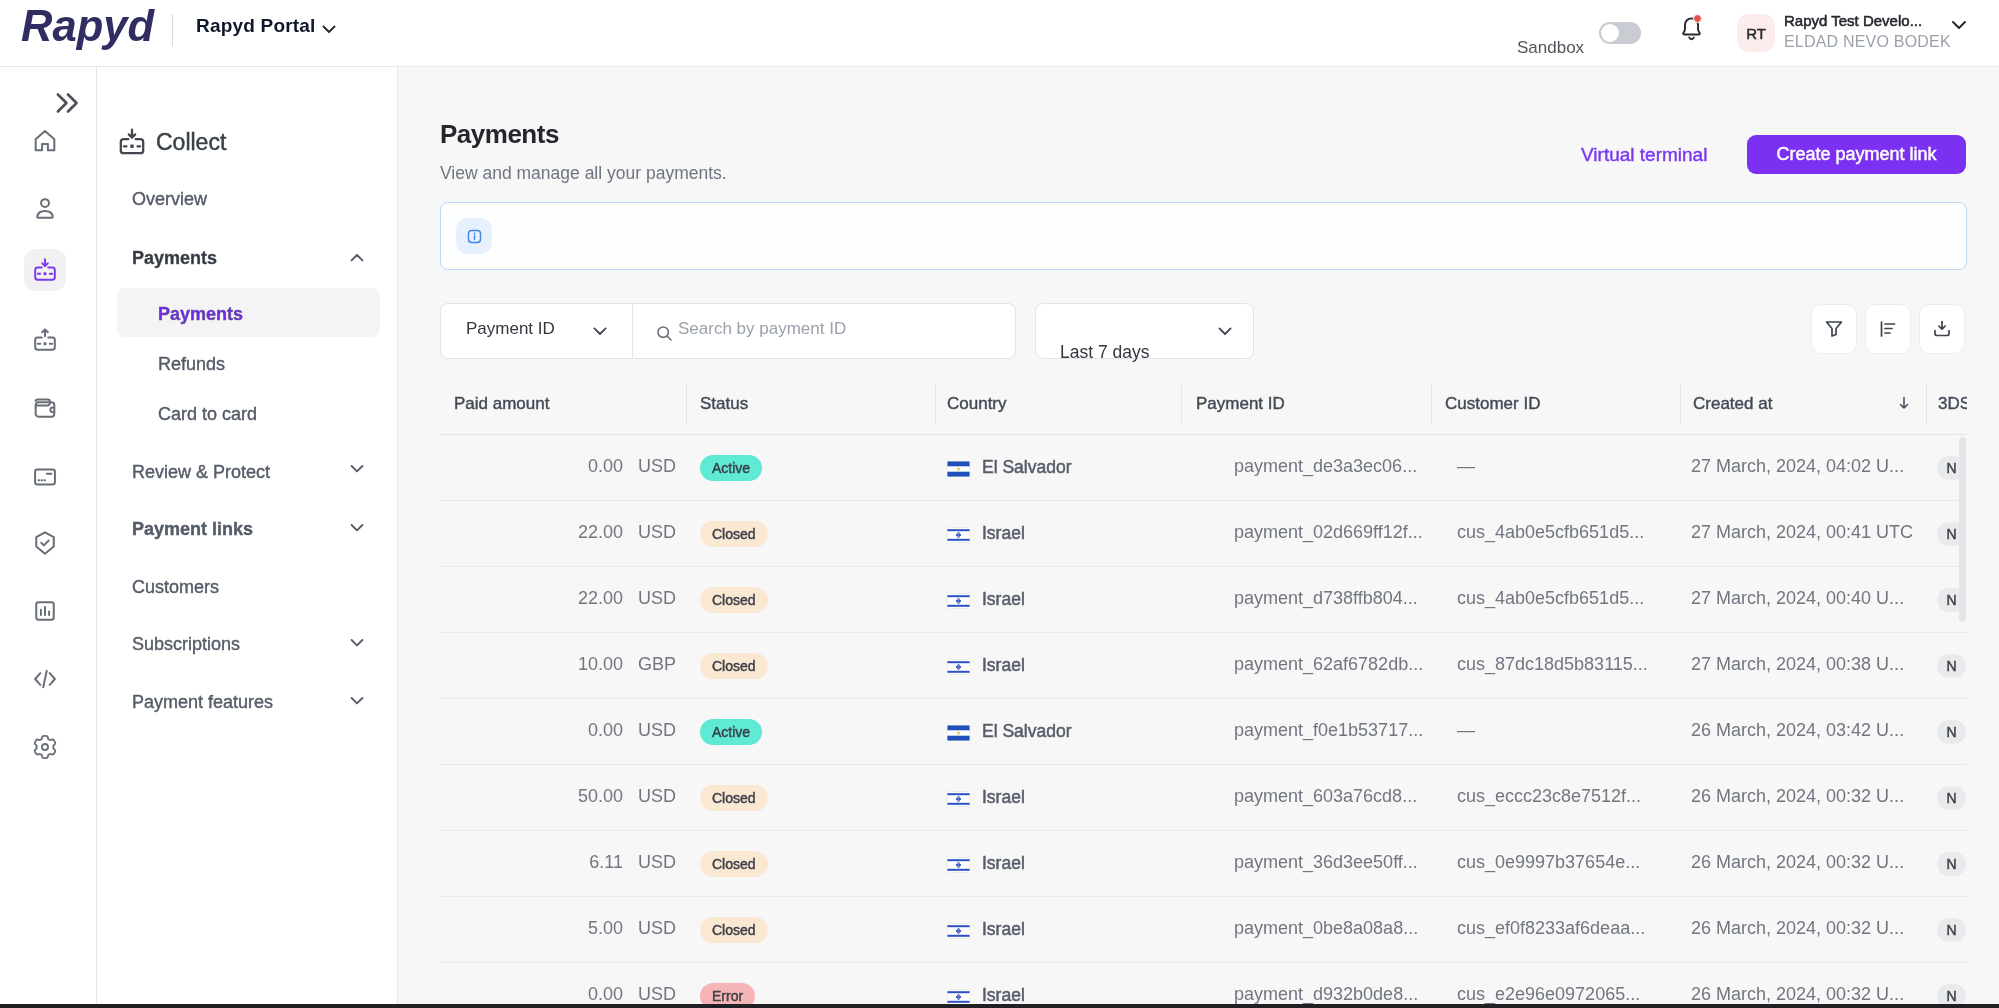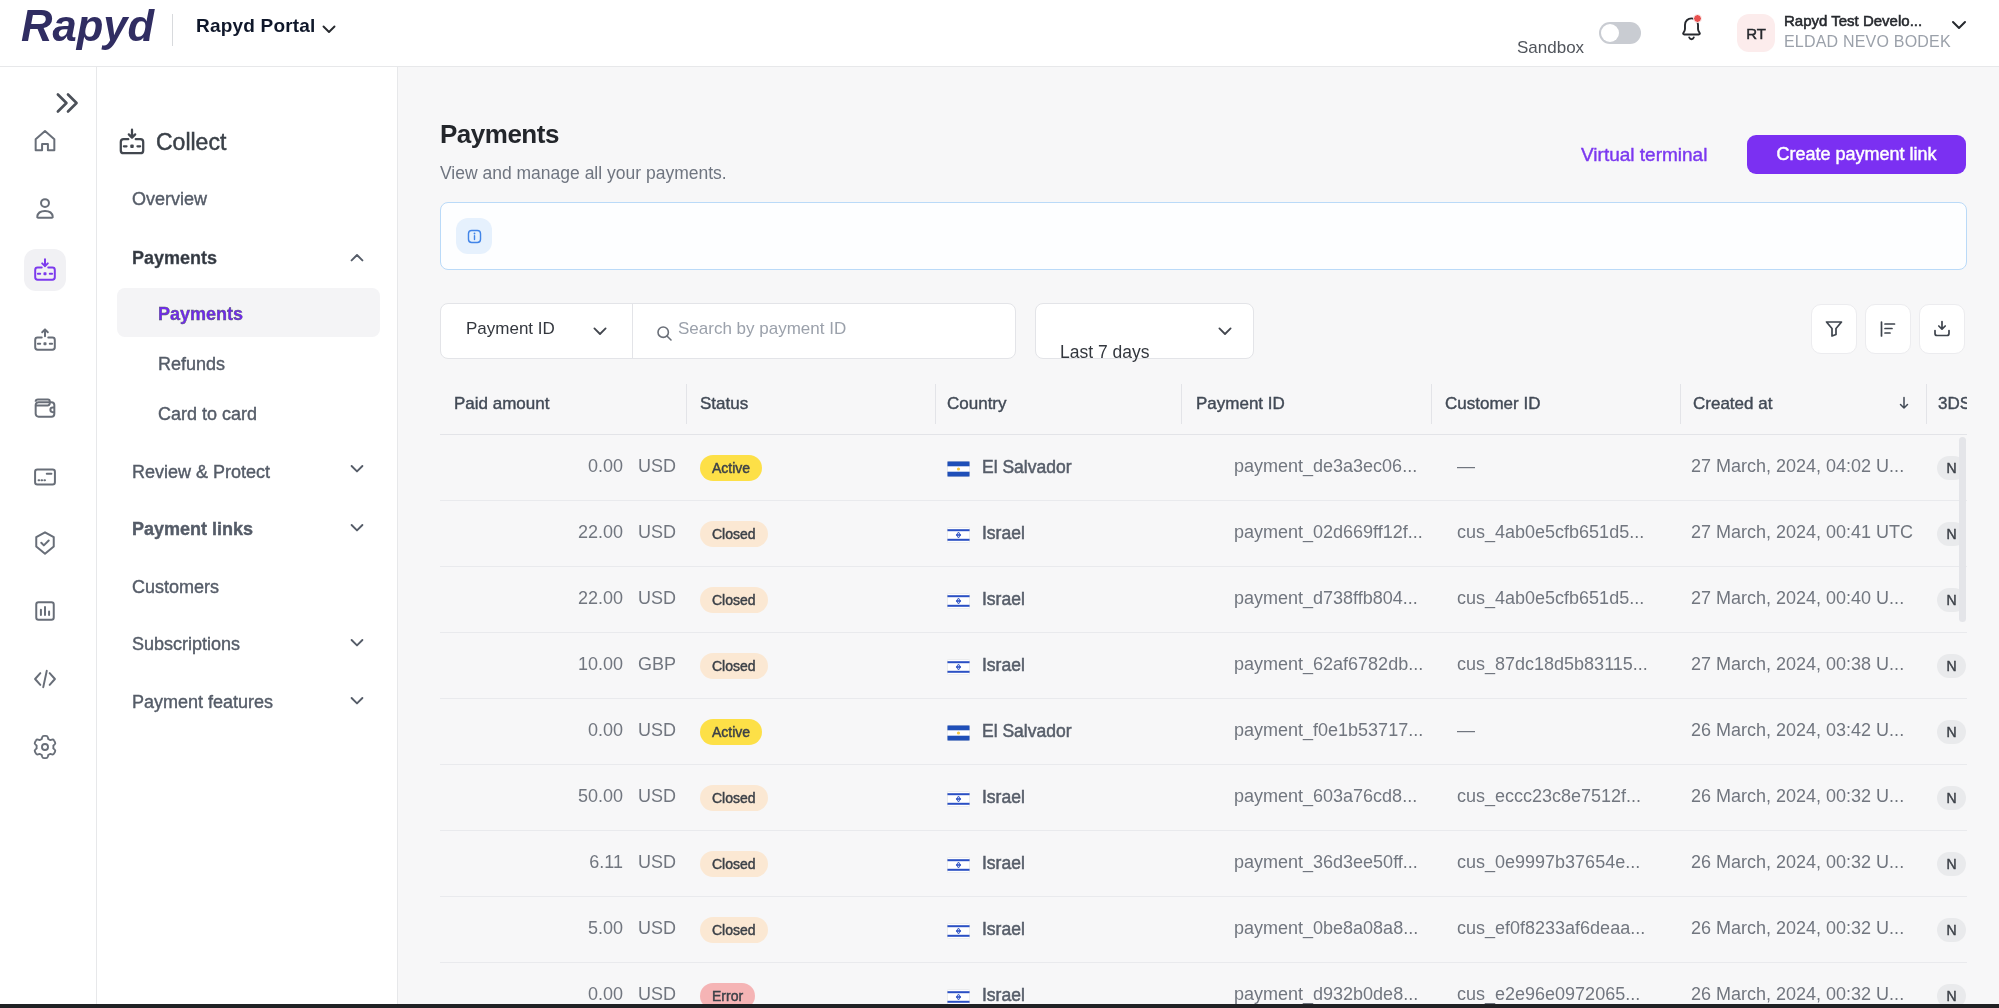--- a/index.html
+++ b/index.html
@@ -62,21 +62,21 @@
 
   
   #thead { position:absolute; left:42px; top:313px; width:1527px; height:55px; border-bottom:1px solid #e3e4e8; overflow:hidden; }
   #thead .ht { position:absolute; top:14px; font-size:17px; font-weight:400; color:#424a56; -webkit-text-stroke:0.4px #424a56; }
   #thead .vd { position:absolute; top:4px; width:1px; height:40px; background:#e3e4e8; }
   #tbl { position:absolute; left:42px; top:368px; width:1527px; height:573px; overflow:hidden; }
   .row { position:absolute; left:0; width:1527px; height:66px; border-bottom:1px solid #e9eaed; }
   .c-amt { position:absolute; right:1344px; top:21px; font-size:18px; color:#71767f; }
   .c-cur { position:absolute; left:198px; top:21px; font-size:18px; color:#71767f; }
   .badge { position:absolute; left:260px; top:20px; height:26px; border-radius:13px; font-size:14px; font-weight:400; -webkit-text-stroke:0.45px #3c4148; color:#3c4148; display:flex; align-items:center; padding:0 12px; }
-  .b-act { background:#fde047; }
+  .b-act { background:#5eead4; }
   .b-cls { background:#fbe8d3; }
   .b-err { background:#f5b4b5; }
   .flag { position:absolute; left:507px; top:26px; width:23px; height:16px; border-radius:2px; overflow:hidden; }
   .c-cty { position:absolute; left:542px; top:22px; font-size:17.5px; font-weight:400; -webkit-text-stroke:0.5px #565d69; color:#565d69; }
   .c-pid { position:absolute; left:770px; top:21px; font-size:18px; color:#71767f;margin-left:24px; }
   .c-cid { position:absolute; left:1017px; top:21px; font-size:18px; color:#71767f; }
   .c-dat { position:absolute; left:1251px; top:21px; font-size:18px; color:#71767f; }
   .c-3ds { position:absolute; left:1497px; top:21px; width:29px; height:24px; border-radius:12px; background:#e9eaec; font-size:14px; font-weight:400; -webkit-text-stroke:0.45px #3c4148; color:#3c4148; display:flex; align-items:center; justify-content:center; }
   #vscroll { position:absolute; left:1959px; top:437px; width:7px; height:185px; background:#e4e5e9; border-radius:4px; z-index:6; }
   #botline { position:absolute; left:0; top:1004px; width:1999px; height:4px; background:#202124; z-index:9; }

